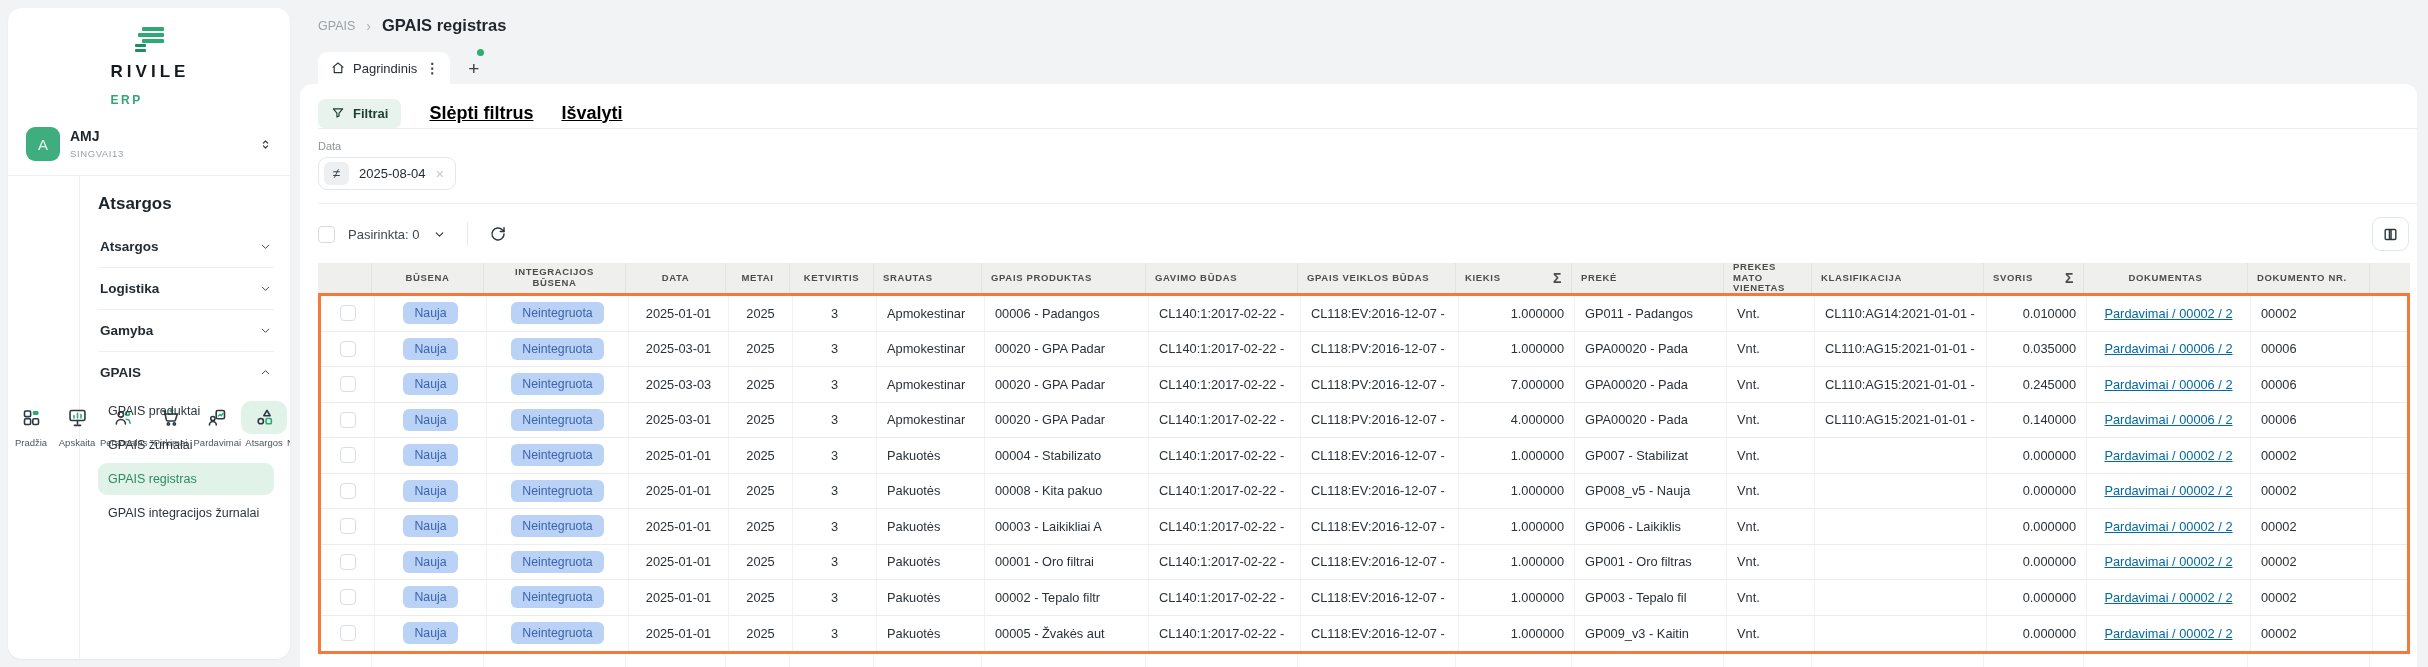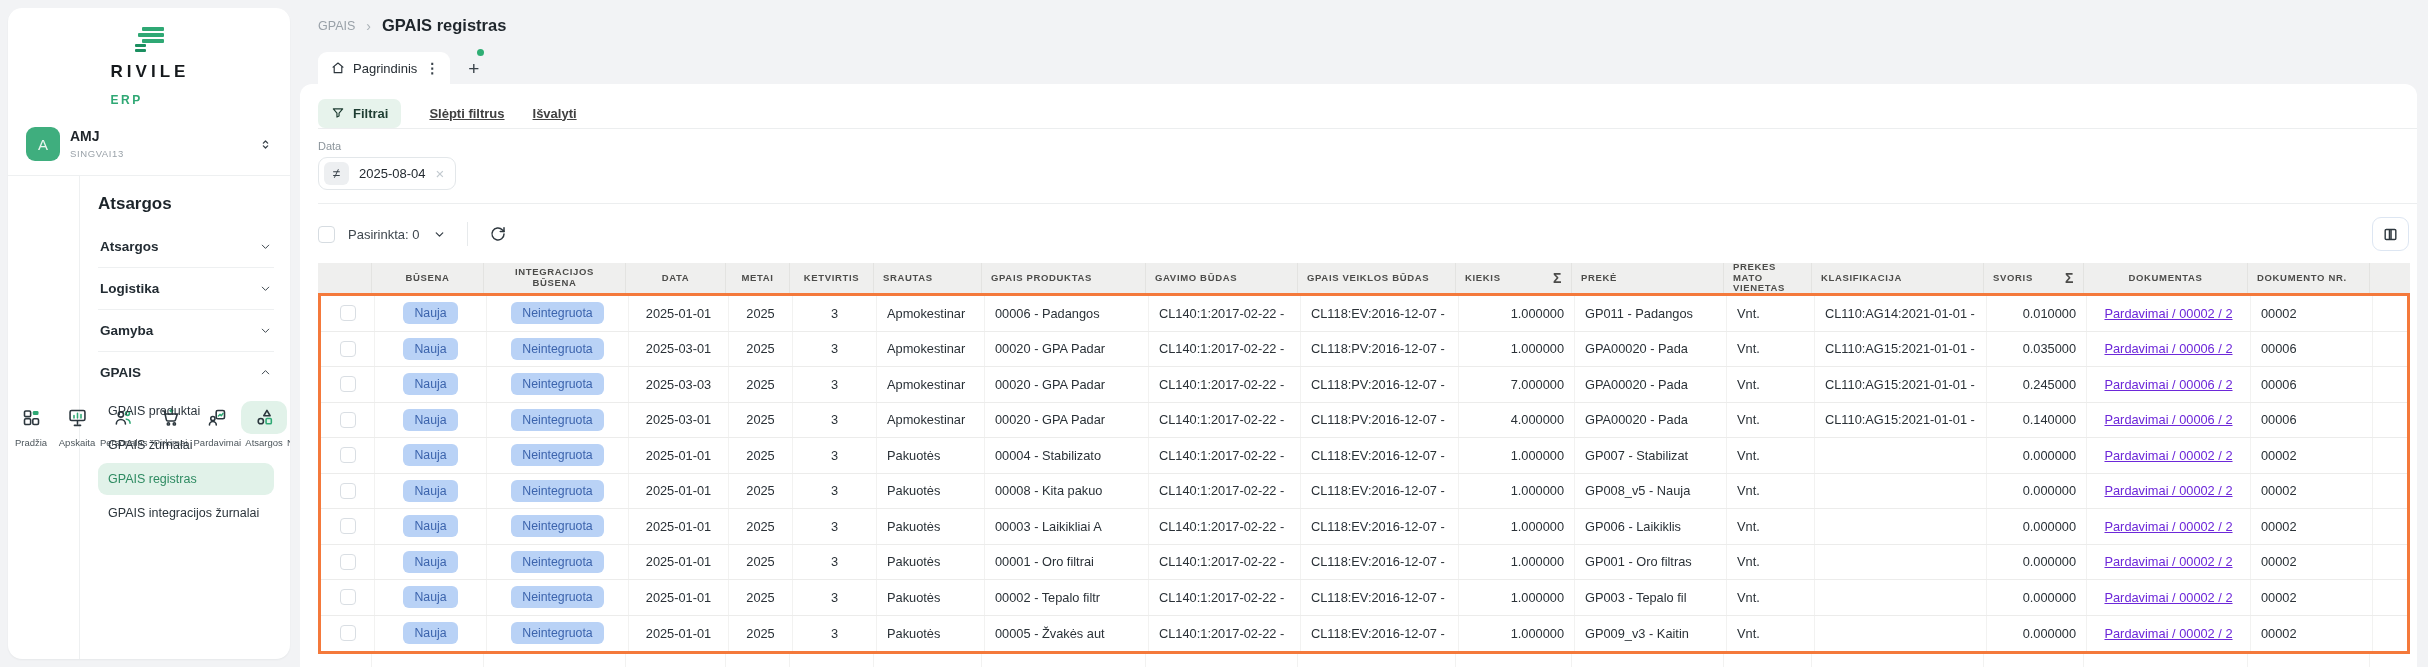--- a/index.html
+++ b/index.html
@@ -61,21 +61,21 @@
   .kebab-dot{position:absolute;top:-3px;right:-5px;width:7px;height:7px;border-radius:50%;background:#2fae74;}
   .tab-add{font-size:19px;color:#39424a;padding-bottom:8px;cursor:pointer;line-height:1;}
 
   
   .card{position:absolute;left:300px;top:84px;right:11px;bottom:0;background:#fff;
     border-radius:12px 12px 0 0;padding:14px 0 0 18px;overflow:hidden;}
   .filter-row{display:flex;align-items:center;gap:28px;height:30px;}
   .btn-filtrai{display:flex;align-items:center;gap:8px;background:#e7f3ec;border-radius:7px;
     padding:7px 13px;font-size:13px;font-weight:600;color:#1e3d32;cursor:pointer;}
   .btn-filtrai svg{color:#1e3d32;}
-  .link-plain{font-size:13px;font-weight:600;color:#404040;text-decoration:underline;cursor:pointer;}
+  .link-plain{font-size:18px;font-weight:600;color:#000000;text-decoration:underline;cursor:pointer;}
   .hr{height:1px;background:#eceeef;}
   .field-label{font-size:11px;color:#8b949b;margin:11px 0 5px;}
   .chip{display:inline-flex;align-items:center;gap:10px;border:1px solid #e3e7ea;border-radius:9px;
     padding:4px 11px 4px 5px;background:#fff;cursor:pointer;}
   .chip-op{width:25px;height:23px;border-radius:6px;background:#edeff1;display:flex;align-items:center;
     justify-content:center;font-size:13.5px;color:#39424a;}
   .chip-value{font-size:13px;color:#242b31;}
   .chip-x{font-size:15px;color:#c2c9cf;cursor:pointer;}
   .hr2{margin-top:13px;}
   .toolbar{display:flex;align-items:center;gap:13px;margin:13px 0 12px;padding-right:8px;}
@@ -101,21 +101,21 @@
   .tbody{border:3px solid #f4793b;background:#fff;}
   .tr{display:flex;height:35.5px;border-bottom:1px solid #ececeb;background:#fff;}
   .tbody .tr:last-child{border-bottom:none;}
   .td{display:flex;align-items:center;border-right:1px solid #f2f2f1;padding:0 10px;font-size:12.8px;
     color:#2a3137;overflow:hidden;white-space:nowrap;}
   .td.c{justify-content:center;}
   .td.r{justify-content:flex-end;}
   .td.filler{flex:1;border-right:none;}
   .row-cb{width:16px;height:16px;border:1.5px solid #d9dee3;border-radius:4px;background:#fff;cursor:pointer;}
   .badge{background:#b9d2f6;color:#3c64ad;border-radius:6px;padding:4px 11px;font-size:12.3px;white-space:nowrap;}
-  .linkdoc{color:#6d28d9;text-decoration:underline;font-size:12.8px;cursor:pointer;white-space:nowrap;}
+  .linkdoc{color:#0369a1;text-decoration:underline;font-size:12.8px;cursor:pointer;white-space:nowrap;}
   .partial-wrap .tr{border-bottom:none;}
 </style>
 </head>
 <body>
 
 <div class="sidebar">
   <div class="logo-row">
     <span class="logo-mark">
       <i class="b1"></i>
         <i class="b2"></i>

